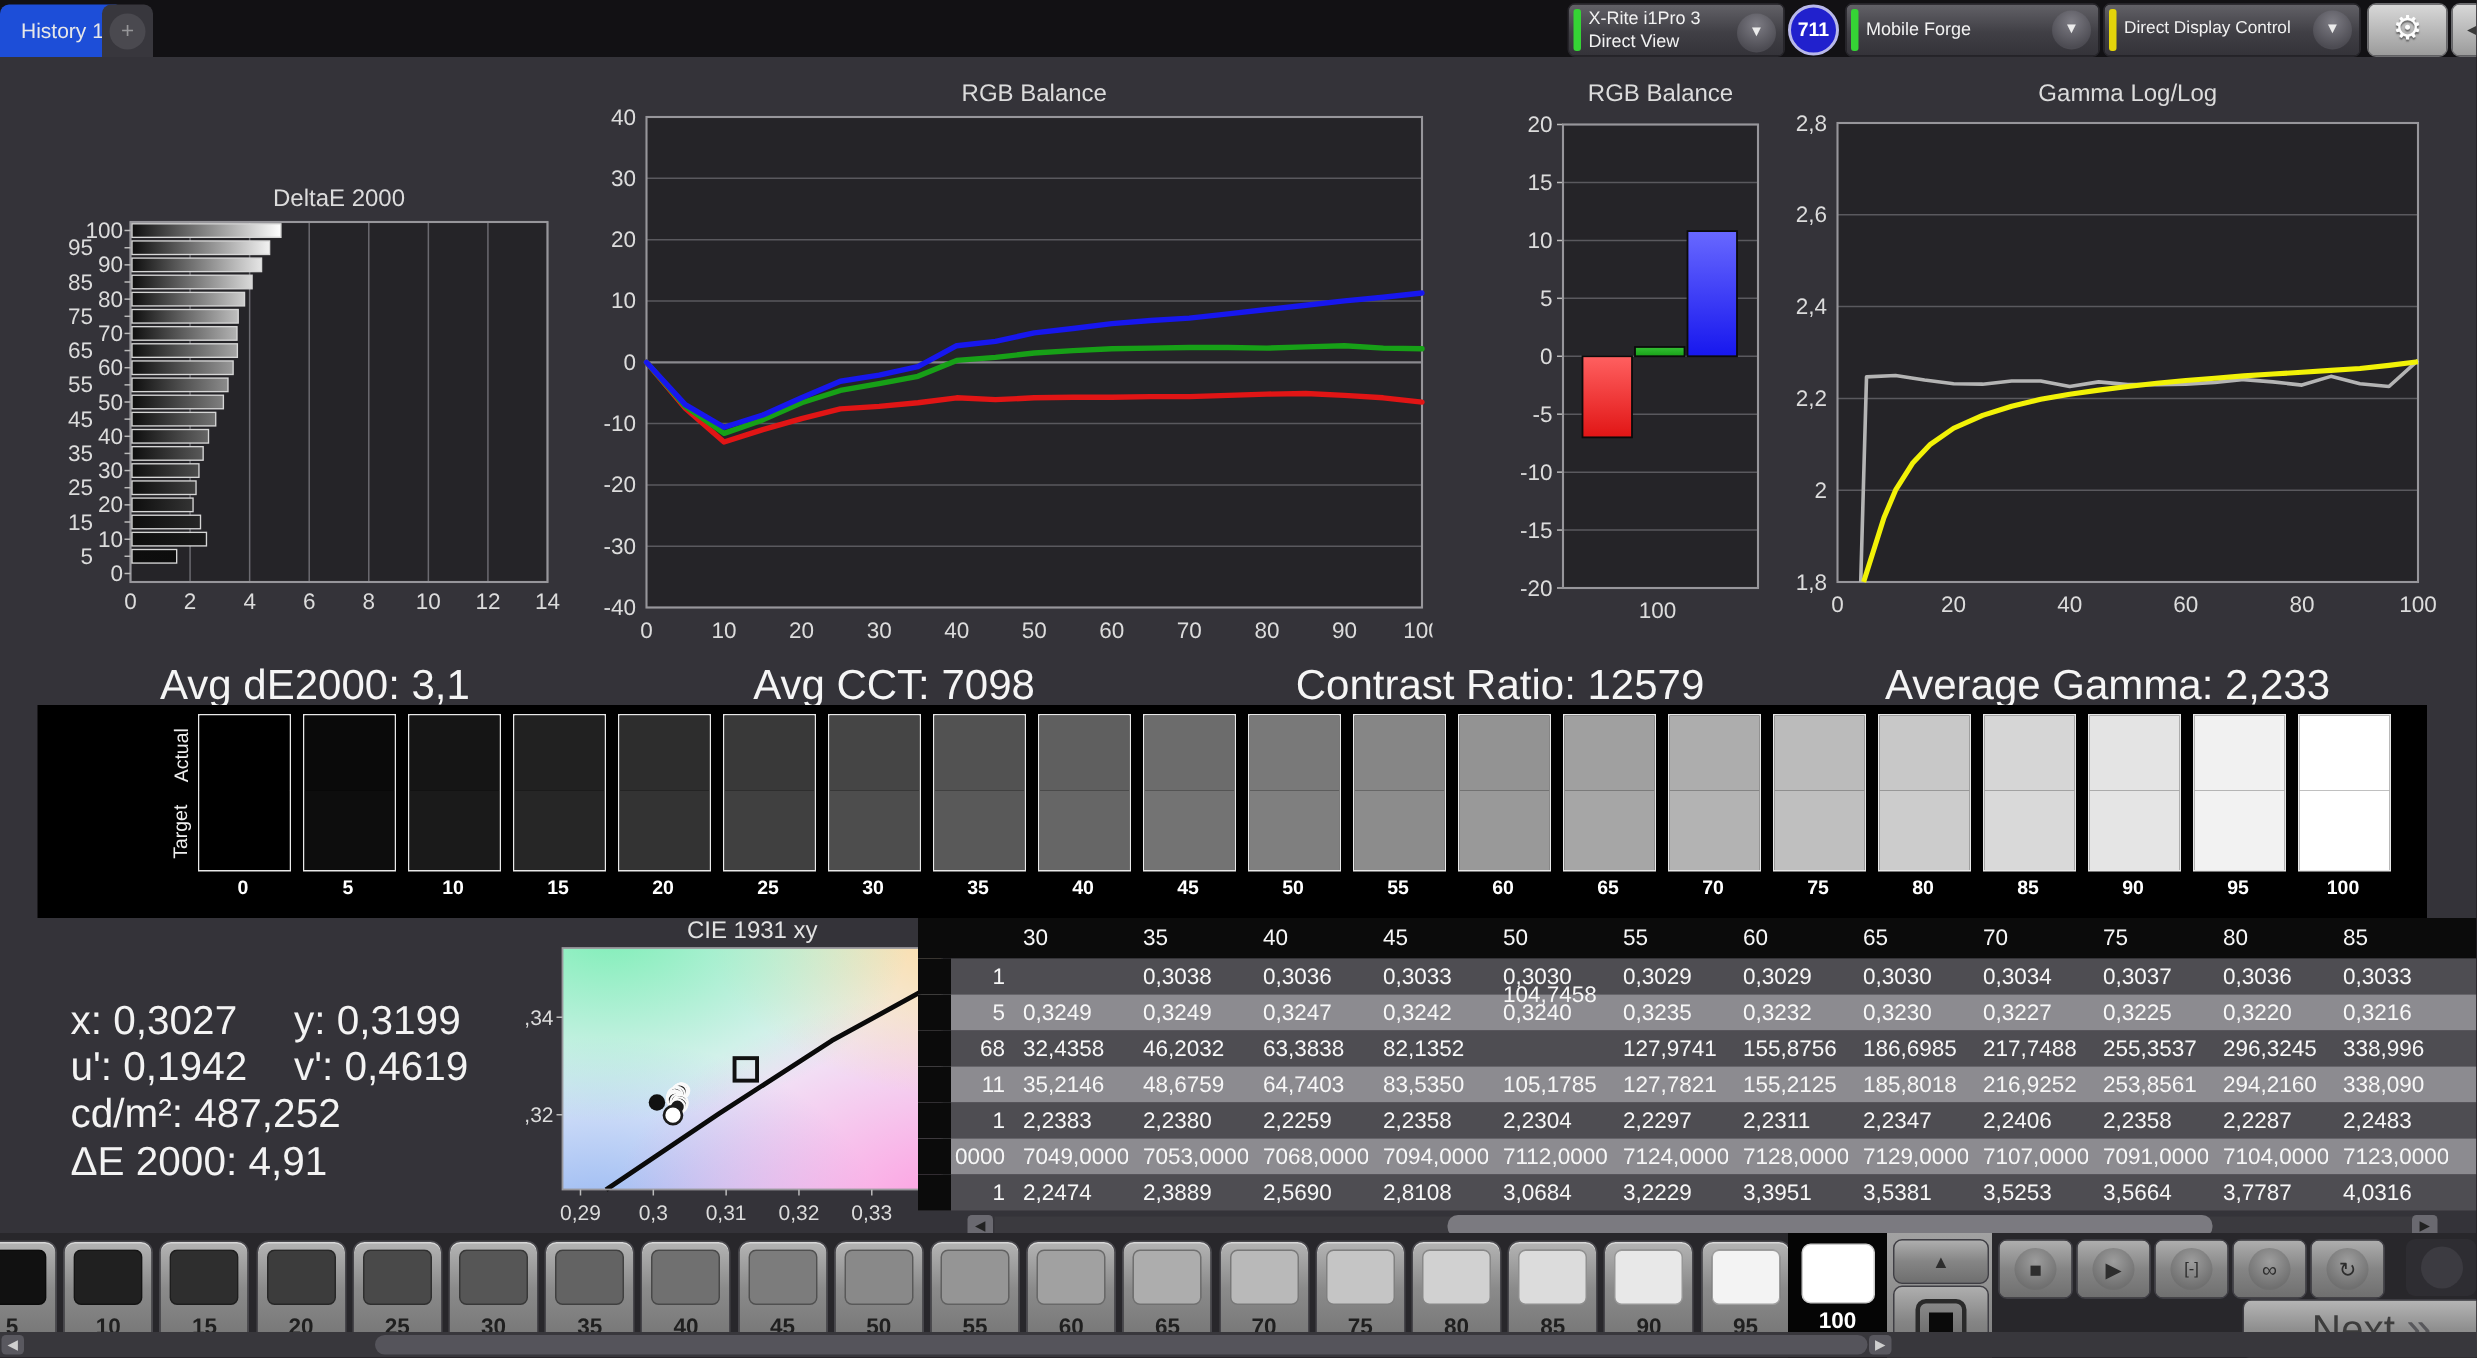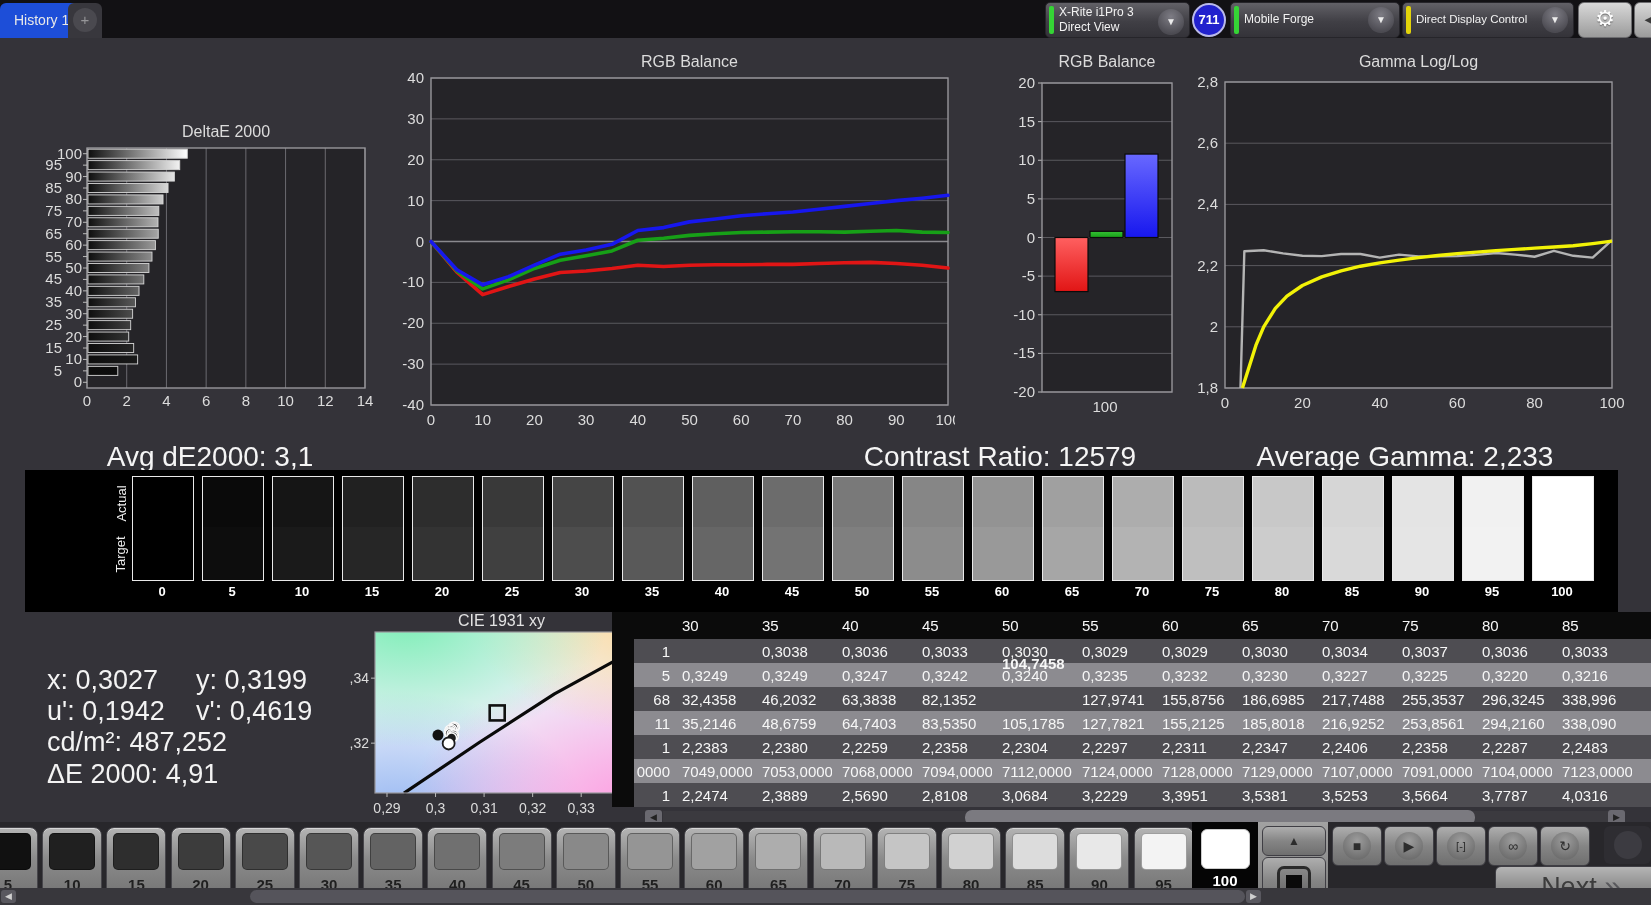--- a/index.html
+++ b/index.html
@@ -370,20 +370,21 @@
       <text x="312.2" y="353" text-anchor="middle" font-size="15">60</text>
       <text x="389.6" y="353" text-anchor="middle" font-size="15">80</text>
       <text x="467" y="353" text-anchor="middle" font-size="15">100</text>
       <rect x="80" y="27" width="387" height="306" fill="none" stroke="#97969b" stroke-width="1.4"></rect>
       <polyline points="95.48,333 99.35,196.21800000000002 118.7,195.29999999999998 138.05,198.35999999999993 157.4,200.8079999999999 176.75,201.11400000000003 196.1,198.97199999999998 215.45,198.97199999999998 234.8,202.64399999999998 254.15,199.58399999999992 273.5,201.42 292.85,201.42 312.2,201.11400000000003 331.55,199.89000000000001 350.9,198.05399999999995 370.25,199.58399999999992 389.6,201.72599999999994 408.95,195.91199999999992 428.3,200.8079999999999 447.65,202.64399999999998 467,185.202" fill="none" stroke="#b4b4b4" stroke-width="2.4" stroke-linejoin="round"></polyline>
       <polyline points="97.41499999999999,333 103.22,314.64 110.96000000000001,290.16 118.7,271.8 130.31,253.43999999999997 141.92000000000002,241.19999999999996 157.4,230.49000000000004 176.75,221.92200000000003 196.1,215.80200000000002 215.45,211.212 234.8,207.84599999999995 254.15,205.09199999999998 273.5,202.64399999999998 292.85,200.50199999999995 312.2,198.66600000000003 331.55,197.1359999999999 350.9,195.60599999999994 370.25,194.38199999999995 389.6,193.15799999999993 408.95,191.93399999999994 428.3,190.70999999999995 447.65,188.56800000000004 467,186.12000000000003" fill="none" stroke="#f2f207" stroke-width="3.4" stroke-linejoin="round"></polyline>
       <text x="273.5" y="12" text-anchor="middle" font-size="16" fill="#e8e8e8">Gamma Log/Log</text>
     </svg>
 
   <div class="stat" style="left:210px;">Avg dE2000: 3,1</div>
+  <div class="stat" style="left:596px;">Avg CCT: 7098</div>
   <div class="stat" style="left:1000px;">Contrast Ratio: 12579</div>
   <div class="stat" style="left:1405px;">Average Gamma: 2,233</div>
 
   <div class="band">
     <span class="rot" style="left:78px;top:26px;">Actual</span>
     <span class="rot" style="left:77px;top:77px;">Target</span>
     <div id="swatches"></div>
   <div class="sw" style="left: 107px; top: 6px; width: 60px; height: 103px;">
         <div style="height: 50px; background: rgb(0, 0, 0);"></div>
         <div style="height: 53px; background: rgb(0, 0, 0);"></div>
@@ -600,21 +601,21 @@
       <div class="tbl-cell" style="left:1402px;top:667px;width:70px;">0,3225</div>
       <div class="tbl-cell" style="left:1482px;top:667px;width:70px;">0,3220</div>
       <div class="tbl-cell" style="left:1562px;top:667px;width:70px;">0,3216</div>
       <div class="tbl-cell" style="left:612px;top:687px;width:1039px;height:24px;background:#4e4d52;"></div>
       <div class="tbl-cell" style="left:612px;top:687px;width:22px;height:24px;background:#0b0b0b;"></div>
       <div class="tbl-cell" style="left:636px;top:691px;width:34px;text-align:right;">68</div>
       <div class="tbl-cell" style="left:682px;top:691px;width:70px;">32,4358</div>
       <div class="tbl-cell" style="left:762px;top:691px;width:70px;">46,2032</div>
       <div class="tbl-cell" style="left:842px;top:691px;width:70px;">63,3838</div>
       <div class="tbl-cell" style="left:922px;top:691px;width:70px;">82,1352</div>
-      <div class="tbl-cell" style="left:1002px;top:655px;width:70px;font-weight:bold;">104,7458</div>
+      <div class="tbl-cell" style="left:1002px;top:655px;width:70px;">104,7458</div>
       <div class="tbl-cell" style="left:1082px;top:691px;width:70px;">127,9741</div>
       <div class="tbl-cell" style="left:1162px;top:691px;width:70px;">155,8756</div>
       <div class="tbl-cell" style="left:1242px;top:691px;width:70px;">186,6985</div>
       <div class="tbl-cell" style="left:1322px;top:691px;width:70px;">217,7488</div>
       <div class="tbl-cell" style="left:1402px;top:691px;width:70px;">255,3537</div>
       <div class="tbl-cell" style="left:1482px;top:691px;width:70px;">296,3245</div>
       <div class="tbl-cell" style="left:1562px;top:691px;width:70px;">338,996</div>
       <div class="tbl-cell" style="left:612px;top:711px;width:1039px;height:24px;background:#8c8b90;"></div>
       <div class="tbl-cell" style="left:612px;top:711px;width:22px;height:24px;background:#0b0b0b;"></div>
       <div class="tbl-cell" style="left:636px;top:715px;width:34px;text-align:right;">11</div>

